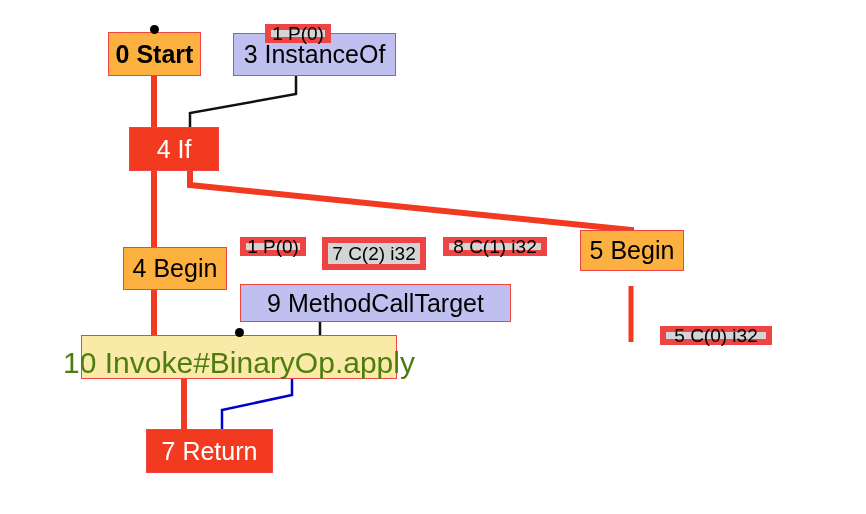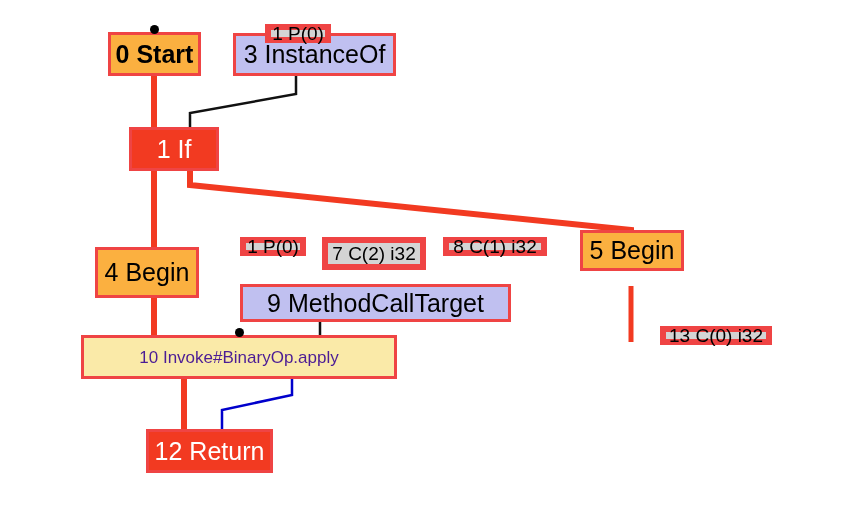--- a/index.html
+++ b/index.html
@@ -20,21 +20,21 @@
   #edges {
     position: absolute;
     left: 0;
     top: 0;
     width: 866px;
     height: 514px;
   }
   .node {
     position: absolute;
     box-sizing: border-box;
-    border: 3px solid #ef4444;
+    border: 1px solid #ef4444;
     display: flex;
     align-items: center;
     justify-content: center;
     white-space: nowrap;
     line-height: 1;
     z-index: 5;
   }
   .node-label {
     display: block;
     white-space: nowrap;
@@ -55,22 +55,23 @@
     color: #ffffff;
     font-size: 25px;
   }
   .n-instanceof, .n-mct {
     background: #c0c0f0;
     color: #000000;
     font-size: 25px;
   }
   .n-invoke {
     background: #faeaa8;
-    color: #4c1d95;
-    font-size: 17px;
+    color: #4d7c0f;
+    font-size: 30px;
+    align-items: flex-end;
   }
   .port {
     position: absolute;
     box-sizing: border-box;
     background: #d4d4d4;
     border: 6px solid #ef4444;
     color: #000000;
     font-size: 19px;
     line-height: 1;
     display: flex;
@@ -116,57 +117,57 @@
 
   <div class="node n-start" style="left:108px; top:32px; width:93px; height:44px;">
     <span class="node-label">0 Start</span>
   </div>
 
   <div class="node n-instanceof" style="left:216px; top:33px; width:163px; height:43px;margin-left:17px;">
     <span class="node-label">3 InstanceOf</span>
   </div>
 
   <div class="node n-if" style="left:129px; top:127px; width:90px; height:44px;">
-    <span class="node-label">1 If</span>
+    <span class="node-label">4 If</span>
   </div>
 
-  <div class="node n-begin" style="left:95px; top:247px; width:104px; height:51px;justify-content:center;">
+  <div class="node n-begin" style="left:123px; top:247px; width:104px; height:43px;justify-content:center;">
     <span class="node-label">4 Begin</span>
   </div>
 
   <div class="node n-mct" style="left:240px; top:252px; width:271px; height:38px;margin-top:32px;">
     <span class="node-label">9 MethodCallTarget</span>
   </div>
 
   <div class="node n-begin" style="left:580px; top:230px; width:104px; height:41px;">
     <span class="node-label">5 Begin</span>
   </div>
 
   <div class="node n-invoke" style="left:81px; top:335px; width:316px; height:44px;">
     <span class="node-label">10 Invoke#BinaryOp.apply</span>
   </div>
 
 
   <div class="node n-return" style="left:146px; top:429px; width:127px; height:44px;">
-    <span class="node-label">12 Return</span>
+    <span class="node-label">7 Return</span>
   </div>
 
   <div class="port" style="left:265px; top:24px; width:66px; height:19px;">
     <span>1 P(0)</span>
   </div>
 
   <div class="port" style="left:240px; top:237px; width:66px; height:19px;">
     <span>1 P(0)</span>
   </div>
 
   <div class="port" style="left:322px; top:237px; width:104px; height:33px;">
     <span>7 C(2) i32</span>
   </div>
 
   <div class="port" style="left:443px; top:237px; width:104px; height:19px;text-align:right;">
     <span>8 C(1) i32</span>
   </div>
 
   <div class="port" style="left:660px; top:326px; width:112px; height:19px;">
-    <span>13 C(0) i32</span>
+    <span>5 C(0) i32</span>
   </div>
 
 </div>
 
 </body></html>

